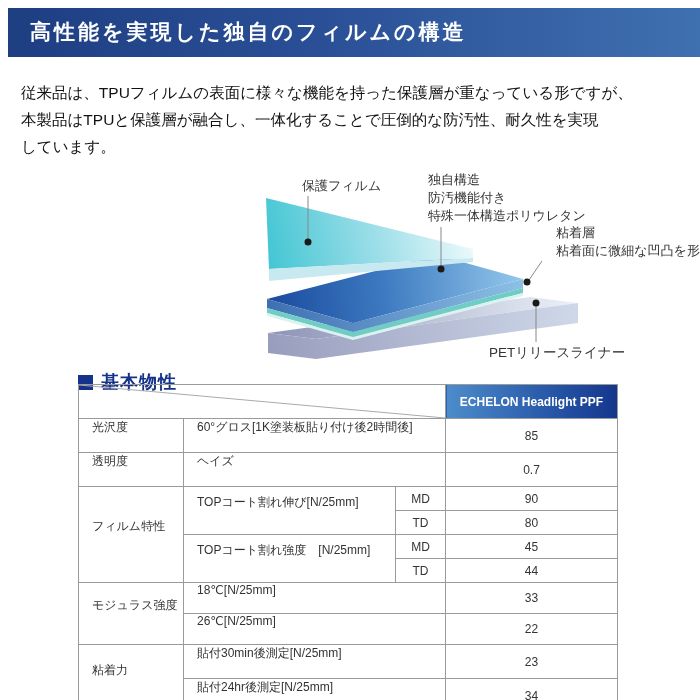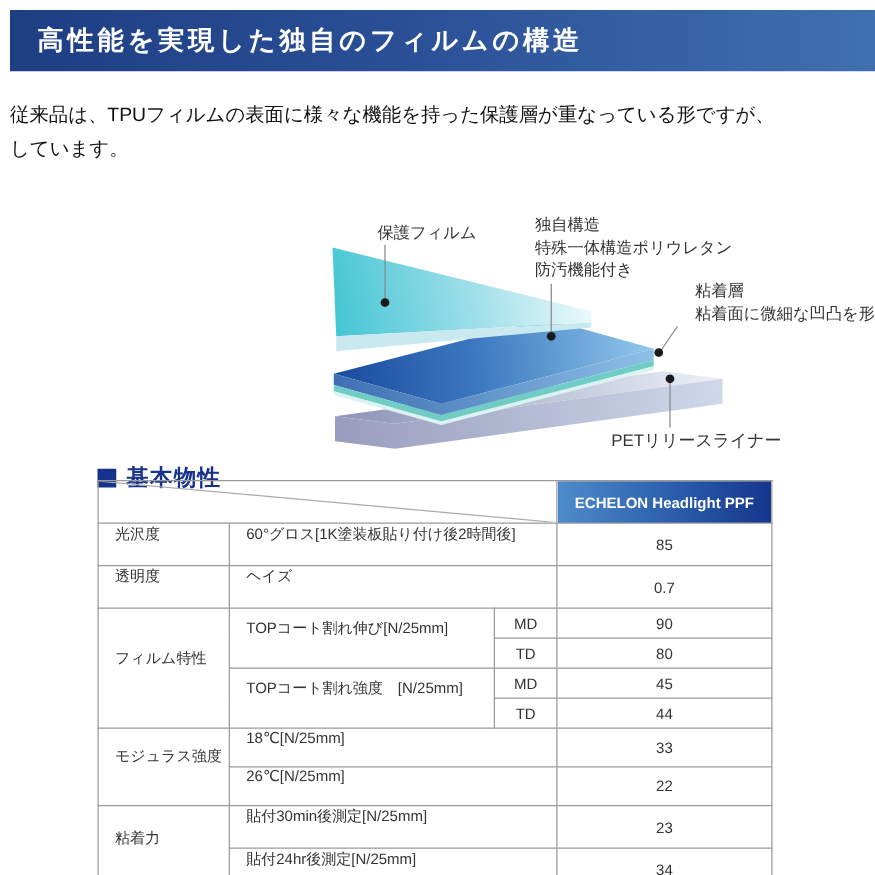--- a/index.html
+++ b/index.html
@@ -9,21 +9,21 @@
   
   .banner{position:absolute;left:8px;top:8px;width:692px;height:49px;
           background:linear-gradient(90deg,#1e3e82 0%,#2a4f96 45%,#3f70b0 100%);}
   .banner-title{display:block;padding-left:22px;line-height:49px;color:#ffffff;
           font-family:Liberation Serif, serif;font-weight:600;
           font-size:21px;letter-spacing:3px;white-space:nowrap;}
 
   
   .intro{position:absolute;left:8px;top:79px;width:690px;font-size:15.5px;
          line-height:27px;color:#111;}
-  .intro span{display:block;}
+  .intro span{display:block;margin-left:13px;}
 
   
   .diagram-svg{position:absolute;left:0;top:0;width:700px;height:700px;}
   .dlabel{position:absolute;font-size:13px;line-height:18px;color:#333;white-space:nowrap;}
   .dlabel span{display:block;}
 
   
   .section-head{position:absolute;left:78px;top:370px;display:flex;align-items:center;}
   .bullet{width:15px;height:15px;background:#16338c;margin-right:8px;}
   .section-title{font-size:18px;font-weight:bold;color:#16338c;letter-spacing:1px;}
@@ -45,20 +45,21 @@
 <body>
 
 <div class="page">
 
   <div class="banner">
     <span class="banner-title">高性能を実現した独自のフィルムの構造</span>
   </div>
 
   <div class="intro">
     <span>従来品は、TPUフィルムの表面に様々な機能を持った保護層が重なっている形ですが、</span>
+    <span>本製品はTPUと保護層が融合し、一体化することで圧倒的な防汚性、耐久性を実現</span>
     <span>しています。</span>
   </div>
 
   <svg class="diagram-svg" viewBox="0 0 700 700" xmlns="http://www.w3.org/2000/svg">
     <defs>
       <linearGradient id="gradCyan" gradientUnits="userSpaceOnUse" x1="272" y1="272" x2="470" y2="230">
         <stop offset="0" stop-color="#45c6d4"></stop>
           <stop offset="0.55" stop-color="#9fdfe9"></stop>
           <stop offset="1" stop-color="#ecf9fb"></stop>
       </linearGradient>
@@ -111,22 +112,22 @@
       <circle cx="527" cy="282" r="3.5"></circle>
       <circle cx="536" cy="303" r="3.5"></circle>
     </g>
   </svg>
 
   <div class="dlabel" style="left:302px;top:177px;">
     <span>保護フィルム</span>
   </div>
   <div class="dlabel" style="left:428px;top:171px;">
     <span>独自構造</span>
+    <span>防汚機能付き</span>
     <span>特殊一体構造ポリウレタン</span>
-    <span>防汚機能付き</span>
   </div>
   <div class="dlabel" style="left:556px;top:224px;">
     <span>粘着層</span>
     <span>粘着面に微細な凹凸を形成</span>
   </div>
   <div class="dlabel" style="left:489px;top:344px;font-size:13.5px;">
     <span>PETリリースライナー</span>
   </div>
 
   <div class="section-head">

